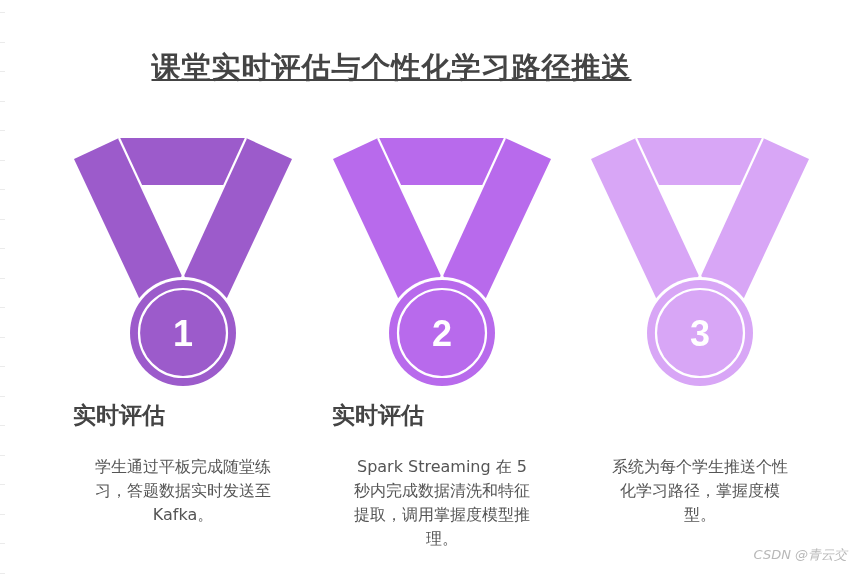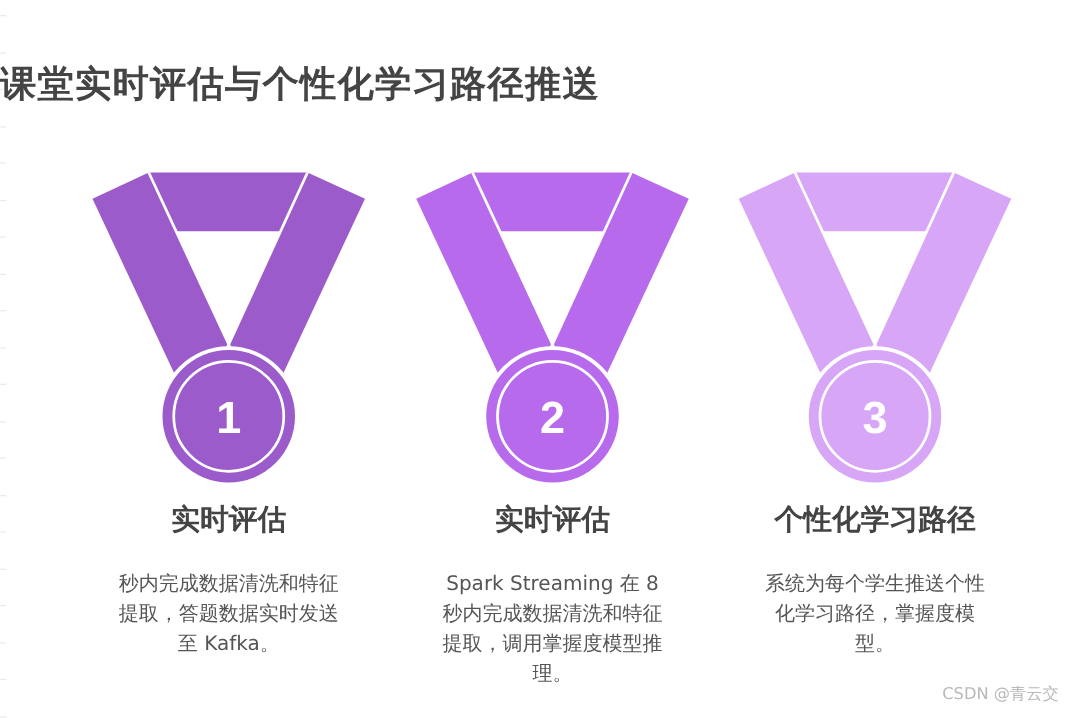--- a/index.html
+++ b/index.html
@@ -3,35 +3,35 @@
 <meta charset="utf-8">
 <style>
   html, body { margin:0; padding:0; }
   body {
     width:861px; height:574px; background:#ffffff; position:relative; overflow:hidden;
     font-family: "DejaVu Sans", "Liberation Sans", sans-serif;
   }
   .left-ticks { position:absolute; left:0; top:0; width:6px; height:574px; }
   .left-ticks i { position:absolute; left:0; width:5px; height:1px; background:#ebebeb; }
   .title {
-    position:absolute; left:0; width:783px; top:48px; text-align:left;
-    font-size:29px; font-weight:bold; color:#444444; letter-spacing:1px;
+    position:absolute; left:0; width:783px; top:48px; text-align:center;
+    font-size:29px; font-weight:bold; color:#444444; letter-spacing:1px;text-decoration:underline;
   }
   .step { position:absolute; top:0; width:260px; height:574px; }
   .medal { position:absolute; left:0; top:130px; width:260px; height:260px; }
   .step-title {
-    position:absolute; top:400px; left:0; width:220px; text-align:center;
+    position:absolute; top:400px; left:0; width:220px; 
     font-size:23px; font-weight:bold; color:#444444;
   }
   .step-desc {
     position:absolute; top:455px; left:15px; width:190px; text-align:center;
     font-size:16px; line-height:24px; color:#555555;
   }
   .watermark {
-    position:absolute; right:14px; bottom:10px; font-size:13px; color:#b8b8b8;
+    position:absolute; right:14px; bottom:10px; font-size:13px; color:#b8b8b8;font-style:italic;
   }
 </style>
 </head>
 <body>
 
 <div class="left-ticks">
     <i style="top: 12px;"></i>
     <i style="top: 42px;"></i>
     <i style="top: 71px;"></i>
     <i style="top: 101px;"></i>
@@ -63,52 +63,51 @@
         <polygon points="246,138 292,159 226,300 177,289" fill="#9c5bcb"></polygon>
         <line x1="119" y1="138" x2="186" y2="282" stroke="#fff" stroke-width="2.2"></line>
         <line x1="246" y1="138" x2="180" y2="282" stroke="#fff" stroke-width="2.2"></line>
         <circle cx="183" cy="333" r="56" fill="#fff"></circle>
         <circle cx="183" cy="333" r="53" fill="#9c5bcb"></circle>
         <circle cx="183" cy="333" r="44" fill="none" stroke="#fff" stroke-width="2.2"></circle>
         <text x="183" y="346" text-anchor="middle" fill="#fff" font-size="36" font-weight="bold" font-family="Liberation Sans, sans-serif">1</text>
       </g>
   </svg>
   <div class="step-title" style="left:0">实时评估</div>
-  <div class="step-desc">秒内完成数据清洗和特征提取，答题数据实时发送至 Kafka。</div>
+  <div class="step-desc">学生通过平板完成随堂练习，答题数据实时发送至 Kafka。</div>
 </div>
 
 <div class="step" style="left:332px">
   <svg class="medal" viewBox="73 130 260 260">
     <g class="mg">
         <polygon points="119,138 246,138 226,185 141,185" fill="#b86aec"></polygon>
         <polygon points="74,159 119,138 189,289 140,300" fill="#b86aec"></polygon>
         <polygon points="246,138 292,159 226,300 177,289" fill="#b86aec"></polygon>
         <line x1="119" y1="138" x2="186" y2="282" stroke="#fff" stroke-width="2.2"></line>
         <line x1="246" y1="138" x2="180" y2="282" stroke="#fff" stroke-width="2.2"></line>
         <circle cx="183" cy="333" r="56" fill="#fff"></circle>
         <circle cx="183" cy="333" r="53" fill="#b86aec"></circle>
         <circle cx="183" cy="333" r="44" fill="none" stroke="#fff" stroke-width="2.2"></circle>
         <text x="183" y="346" text-anchor="middle" fill="#fff" font-size="36" font-weight="bold" font-family="Liberation Sans, sans-serif">2</text>
       </g>
   </svg>
   <div class="step-title">实时评估</div>
-  <div class="step-desc">Spark Streaming 在 8 秒内完成数据清洗和特征提取，调用掌握度模型推理。</div>
+  <div class="step-desc">Spark Streaming 在 5 秒内完成数据清洗和特征提取，调用掌握度模型推理。</div>
 </div>
 
 <div class="step" style="left:590px">
   <svg class="medal" viewBox="73 130 260 260">
     <g class="mg">
         <polygon points="119,138 246,138 226,185 141,185" fill="#d8a6f6"></polygon>
         <polygon points="74,159 119,138 189,289 140,300" fill="#d8a6f6"></polygon>
         <polygon points="246,138 292,159 226,300 177,289" fill="#d8a6f6"></polygon>
         <line x1="119" y1="138" x2="186" y2="282" stroke="#fff" stroke-width="2.2"></line>
         <line x1="246" y1="138" x2="180" y2="282" stroke="#fff" stroke-width="2.2"></line>
         <circle cx="183" cy="333" r="56" fill="#fff"></circle>
         <circle cx="183" cy="333" r="53" fill="#d8a6f6"></circle>
         <circle cx="183" cy="333" r="44" fill="none" stroke="#fff" stroke-width="2.2"></circle>
         <text x="183" y="346" text-anchor="middle" fill="#fff" font-size="36" font-weight="bold" font-family="Liberation Sans, sans-serif">3</text>
       </g>
   </svg>
-  <div class="step-title">个性化学习路径</div>
   <div class="step-desc">系统为每个学生推送个性化学习路径，掌握度模型。</div>
 </div>
 
 <div class="watermark">CSDN @青云交</div>
 
 </body></html>

